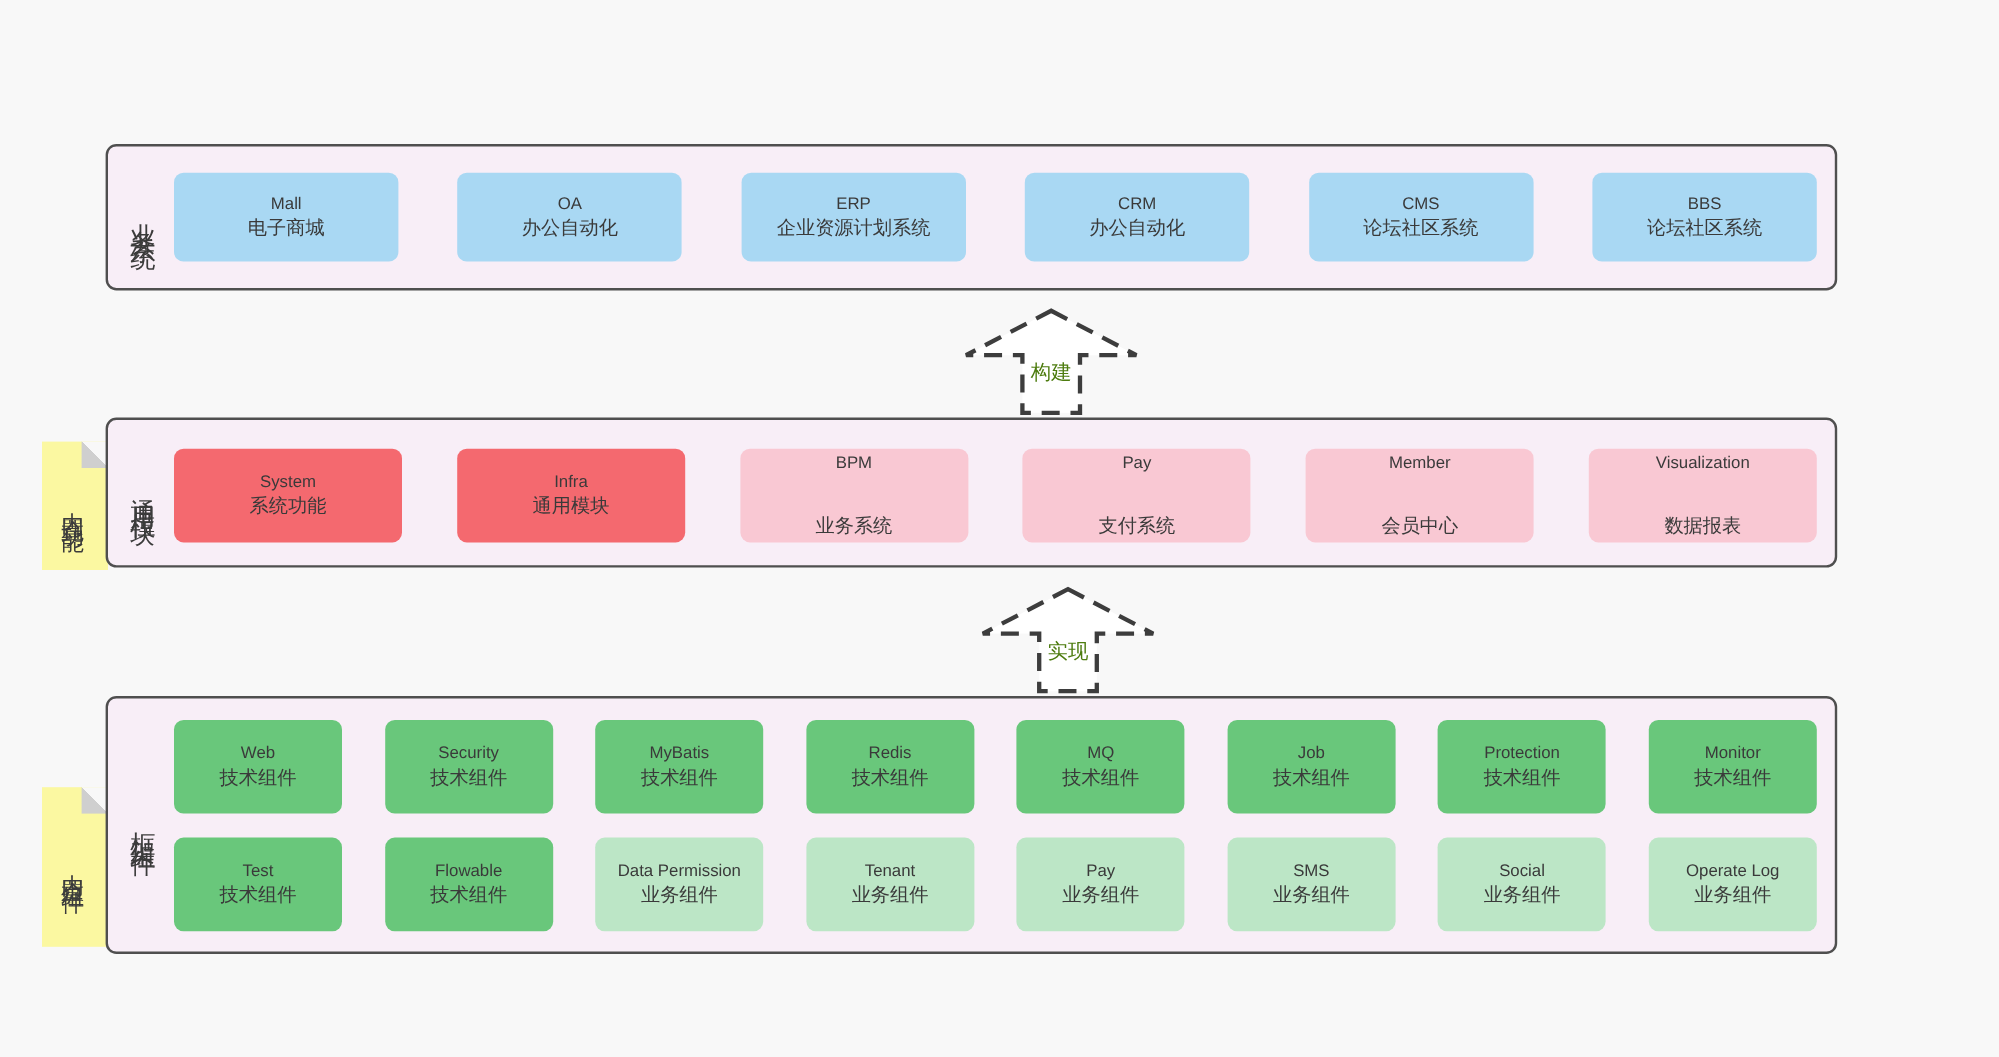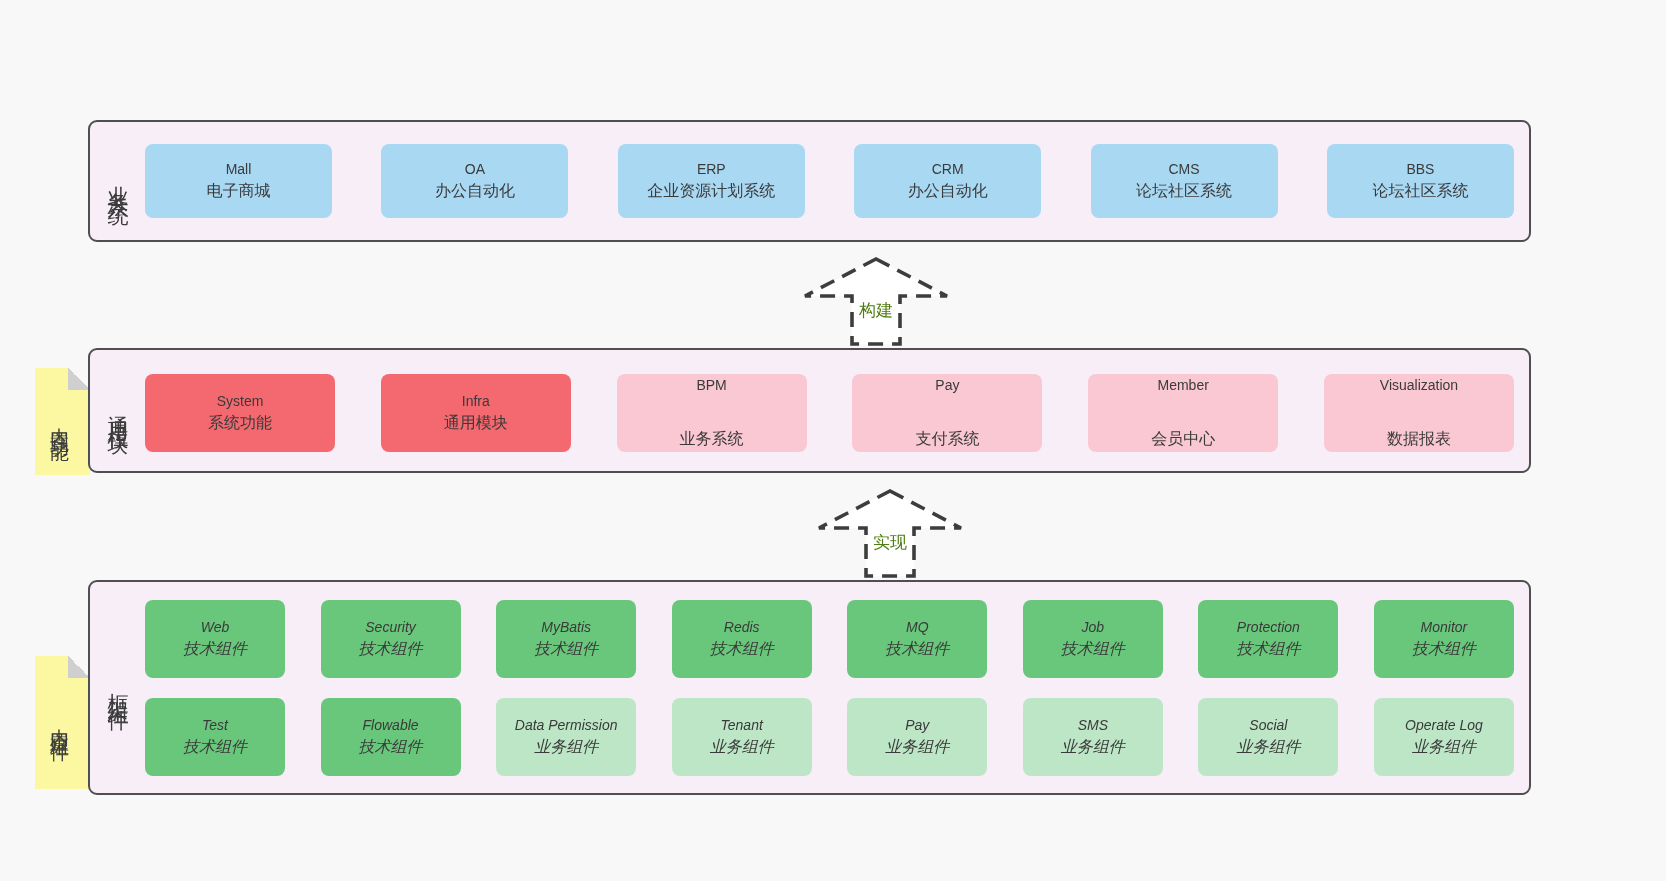--- a/index.html
+++ b/index.html
@@ -31,21 +31,21 @@
   .boxes-modules{top:24px;}
   .boxes-fw1{top:18px;}
   .boxes-fw2{top:116px;}
   .box{
     border-radius:8px;display:flex;flex-direction:column;
     align-items:center;justify-content:center;text-align:center;
     line-height:1.42;padding:2px 6px;box-sizing:border-box;
   }
   .boxes-business .box{width:187px;height:74px;}
   .boxes-modules .box{width:190px;height:78px;}
-  .boxes-fw1 .box,.boxes-fw2 .box{width:140px;height:78px;font-style:italic;}
+  .boxes-fw1 .box,.boxes-fw2 .box{width:140px;height:78px;}
   .box-name{font-size:14px;}
   .box-desc{font-size:16px;}
   .blue{background:var(--blue,#a9d8f3);}
   .red{background:var(--red,#f4696f);}
   .pink{background:var(--pink,#f9c8d3);gap:32px;}
   .green-dark{background:var(--green_dark,#69c77b);}
   .green-light{background:var(--green_light,#bce6c6);text-align:center;}
   .tag{
     position:absolute;left:35px;width:55px;z-index:1;
     background:var(--yellow,#fbf8a1);

